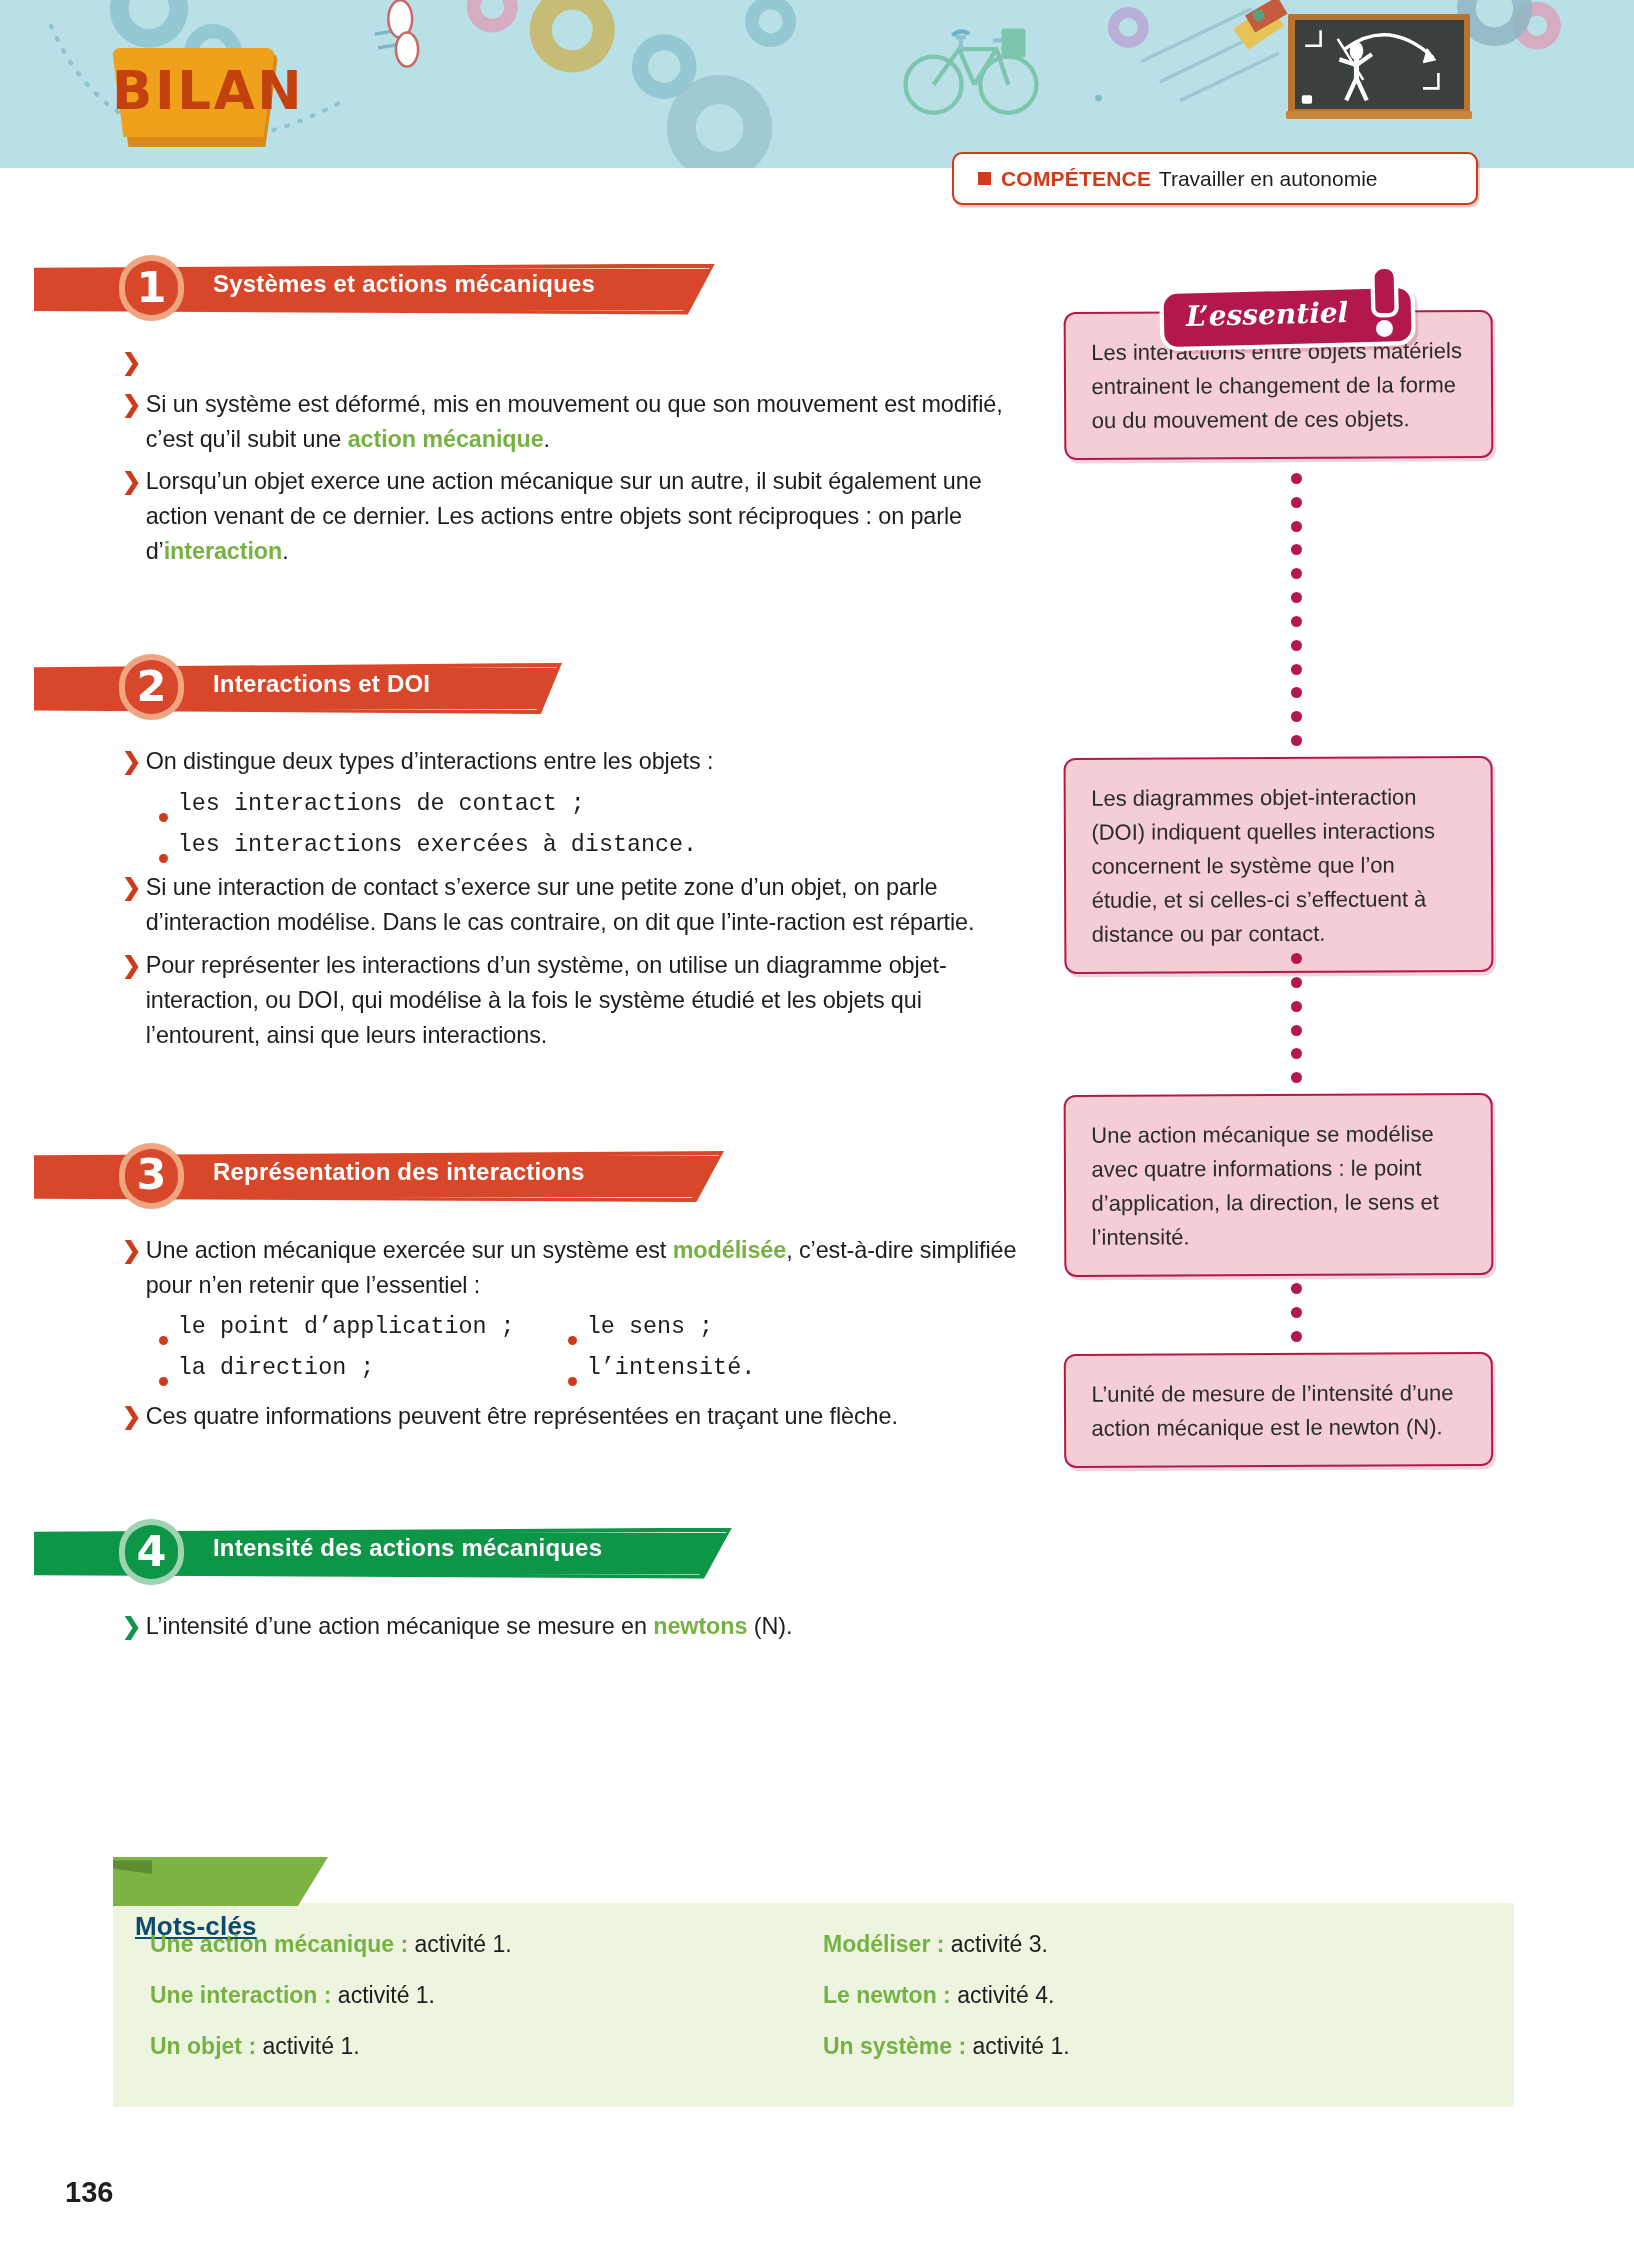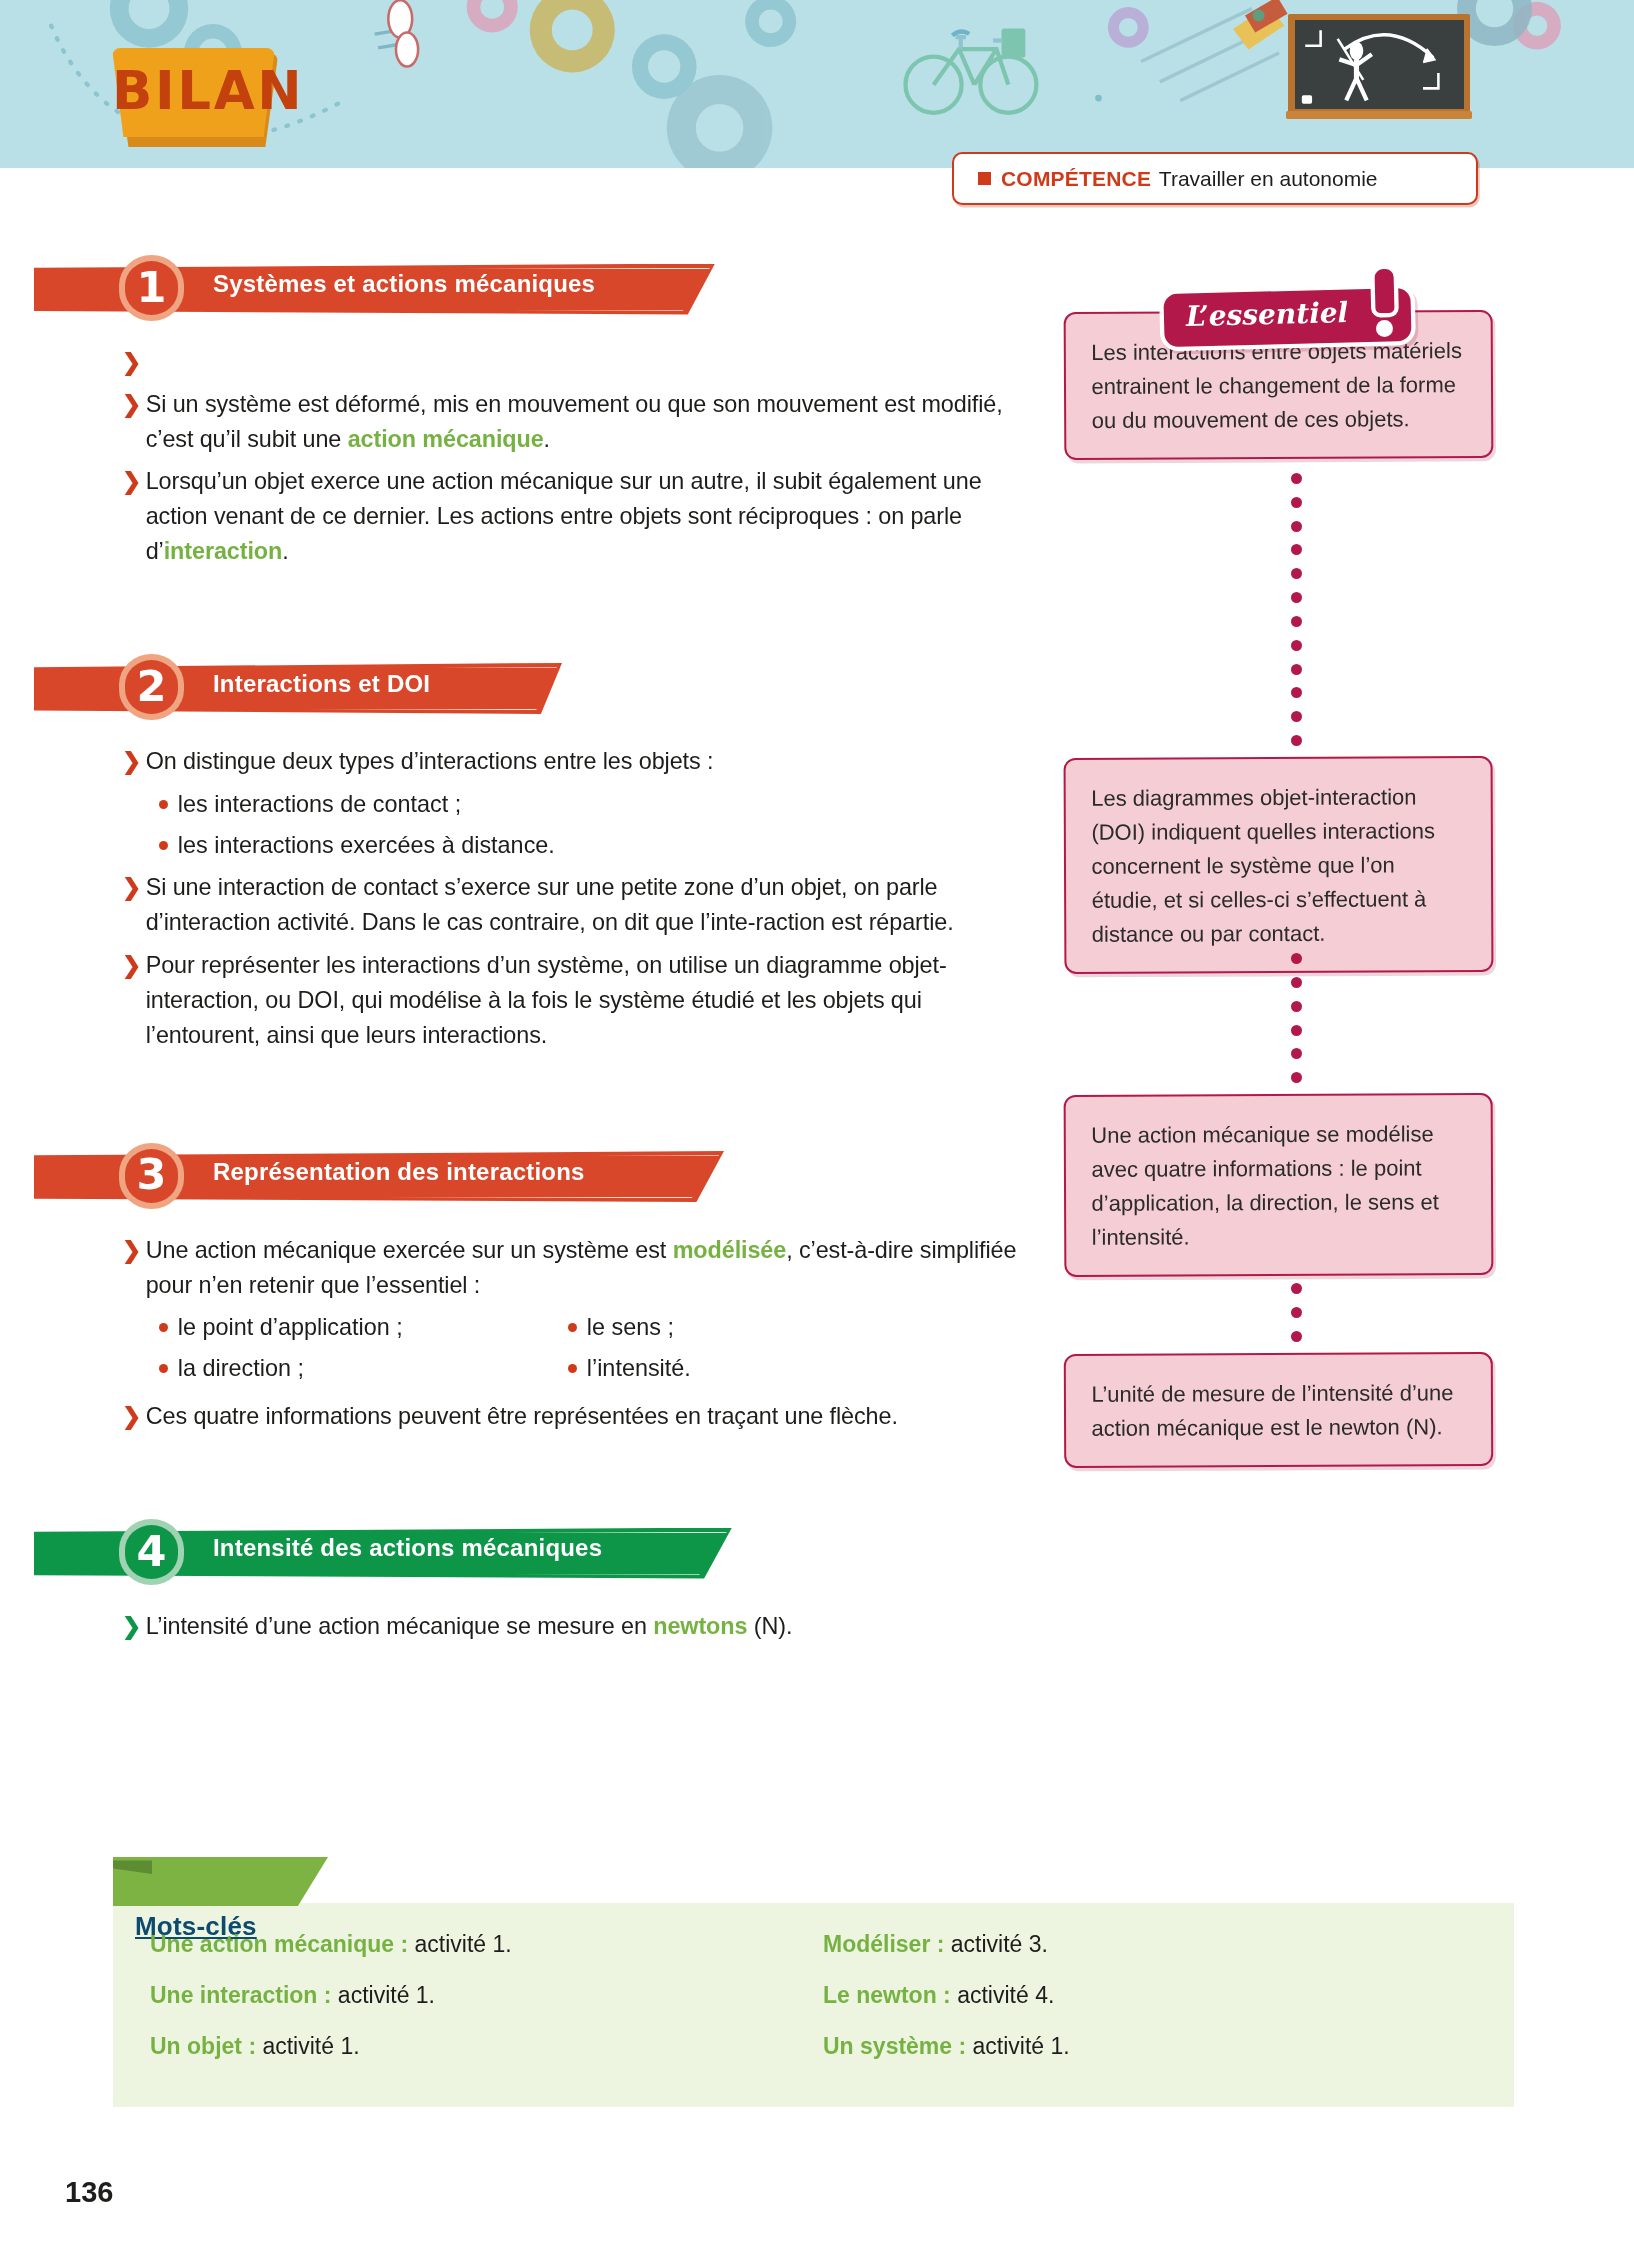--- a/index.html
+++ b/index.html
@@ -240,22 +240,23 @@
     font-size: 23.4px;
     line-height: 35px;
     color: #1d1d1b;
     letter-spacing: -0.1px;
   }
   .kw-green { color: #76b241; font-weight: bold; }
 
   .sub-list { margin-left: 37px; margin-top: 3.4px; }
   .sub-row {
     display: flex;
-    align-items: flex-start;
+    align-items: flex-end;
     margin-bottom: 6px;
+    font-family: Liberation Mono, monospace;
   }
   .dot {
     flex: 0 0 auto;
     width: 9.4px; height: 9.4px;
     border-radius: 50%;
     background: #cf3b1a;
     margin-top: 12.8px;
     margin-right: 9.4px;
   }
   .sub-text {
@@ -559,21 +560,21 @@
             <span class="dot"></span>
             <span class="sub-text">les interactions de contact&nbsp;;</span>
           </div>
           <div class="sub-row">
             <span class="dot"></span>
             <span class="sub-text">les interactions exercées à distance.</span>
           </div>
         </div>
         <div class="bullet-row" style="margin-top:6.8px">
           <span class="chev">❯</span>
-          <span class="btext">Si une interaction de contact s’exerce sur une petite zone d’un objet, on parle d’interaction activité. Dans le cas contraire, on dit que l’inte-raction est répartie.</span>
+          <span class="btext">Si une interaction de contact s’exerce sur une petite zone d’un objet, on parle d’interaction modélise. Dans le cas contraire, on dit que l’inte-raction est répartie.</span>
         </div>
         <div class="bullet-row">
           <span class="chev">❯</span>
           <span class="btext">Pour représenter les interactions d’un système, on utilise un diagramme objet-interaction, ou DOI, qui modélise à la fois le système étudié et les objets qui l’entourent, ainsi que leurs interactions.</span>
         </div>
       </div>
     </div>
 
     <div class="section" style="margin-top:90px">
       <div class="sec-header">

